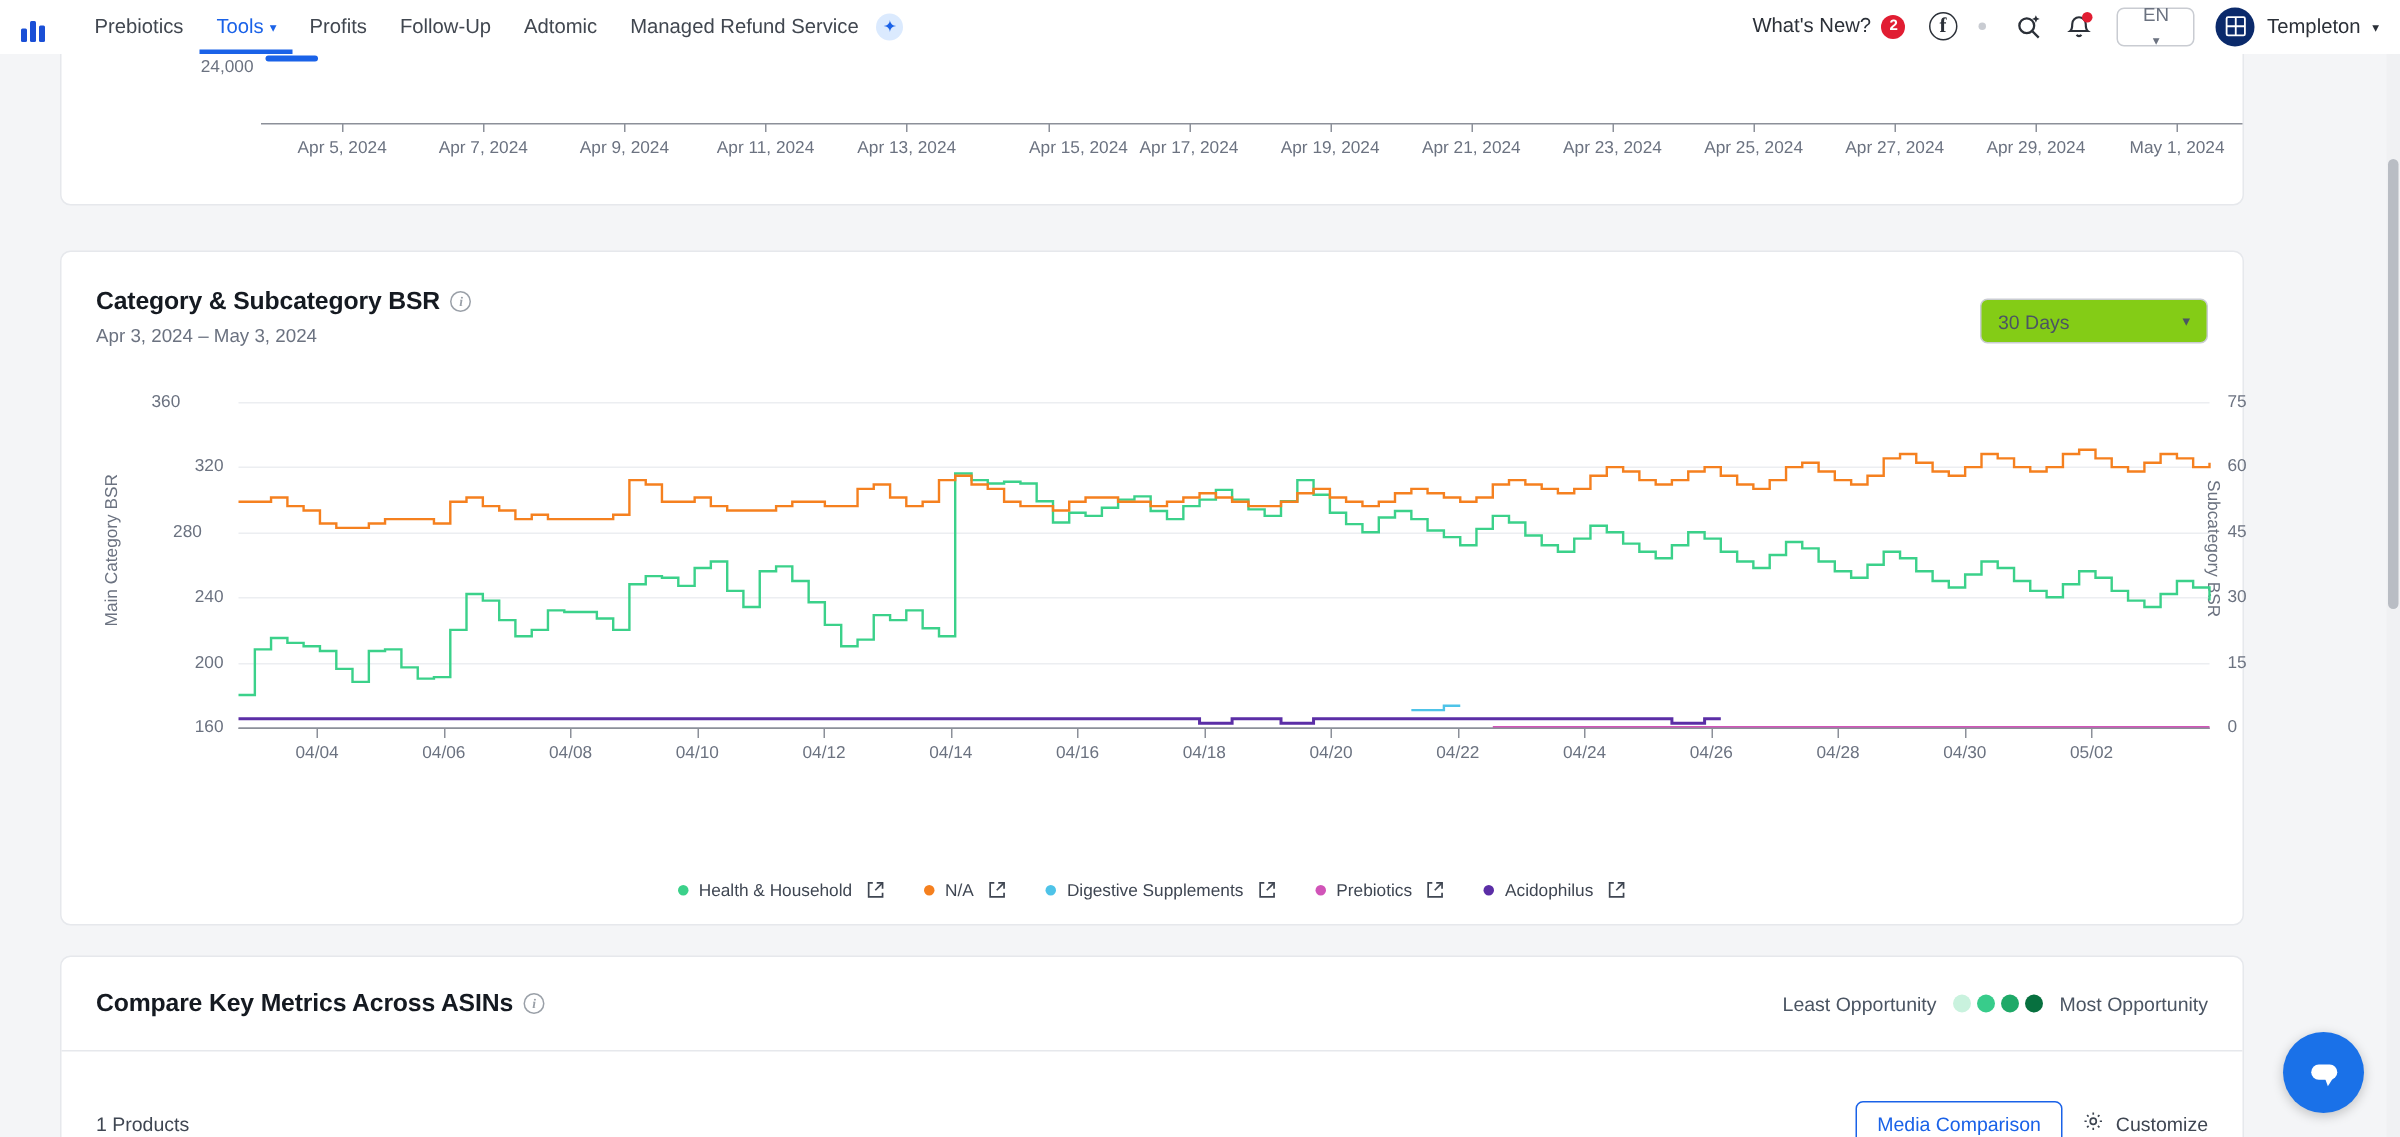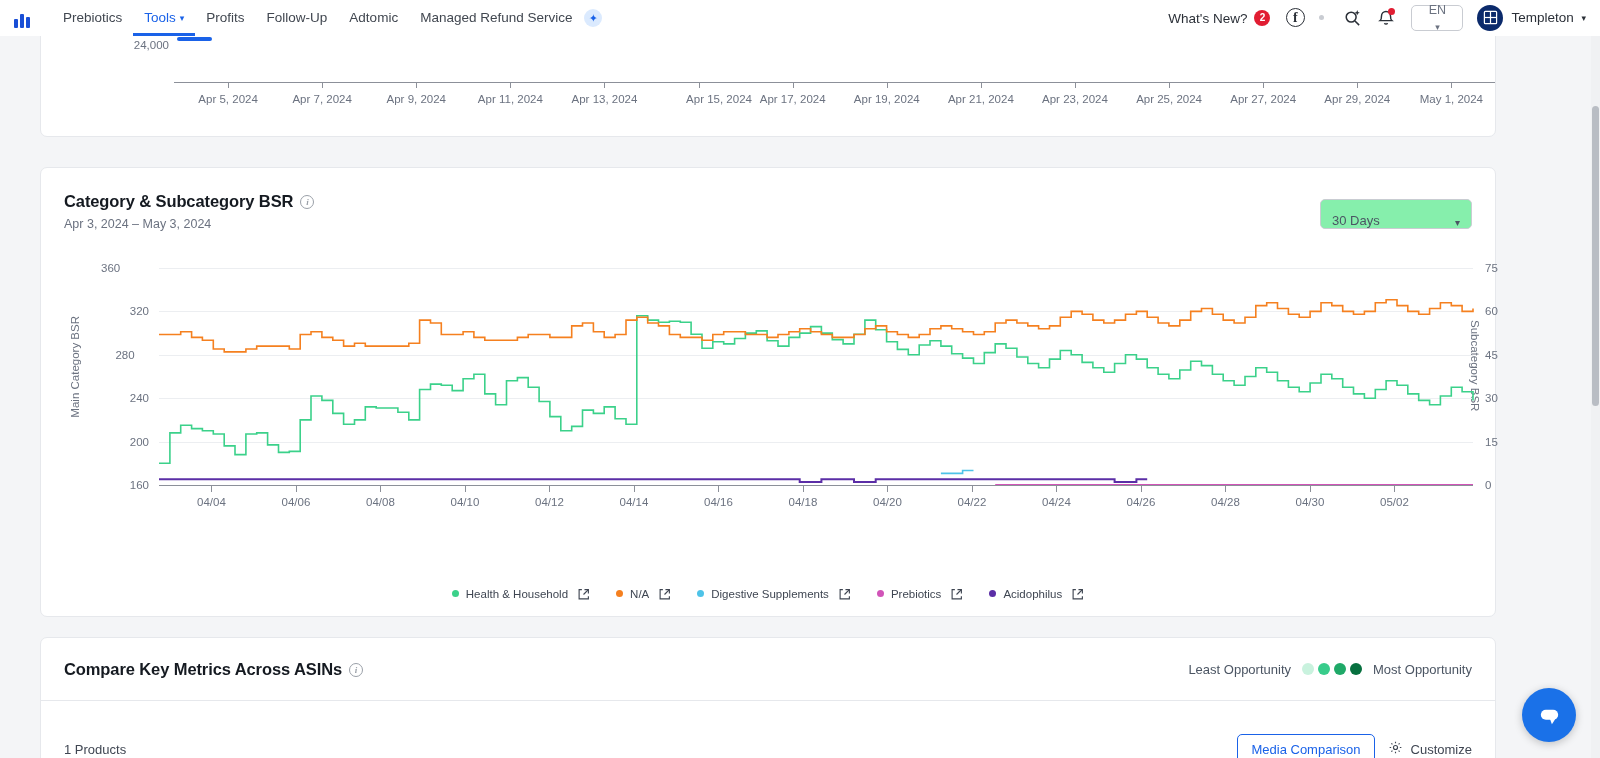--- a/index.html
+++ b/index.html
@@ -102,22 +102,22 @@
   }
   .info-i {
     display:inline-flex;align-items:center;justify-content:center;
     width:14px;height:14px;border-radius:50%;border:1.2px solid #9aa0a8;
     color:#9aa0a8;font-size:9px;font-family:"Liberation Serif",serif;
     vertical-align:2px;margin-left:7px;cursor:pointer;font-style:italic;
   }
   .card-sub { font-size:12.5px;color:#6b7280;margin-top:6px; }
   .select-box {
     position:absolute; right:23px; top:31px;
-    width:152px;height:30px;border:1px solid #c9ccd2;border-radius:5px;background:#86efac;
-    display:flex;align-items:flex-end;padding:0 11px;font-size:13px;color:#4b5563;cursor:pointer;
+    width:152px;height:30px;border:1px solid #c9ccd2;border-radius:5px;background:#84cc16;
+    display:flex;align-items:center;padding:0 11px;font-size:13px;color:#4b5563;cursor:pointer;
   }
   .select-caret { margin-left:auto; font-size:10px; color:#4b5563; }
 
   .plot { position:absolute; left:0; top:90px; width:100%; height:290px; }
   .axis-title {
     position:absolute; font-size:11.5px; color:#6b7280;
     writing-mode: vertical-rl; white-space:nowrap;
   }
   .ytick { position:absolute; font-size:11.5px;color:#6b7280; transform:translateY(-50%); }
   .gridline { position:absolute; height:1px; background:#eceef1; }

